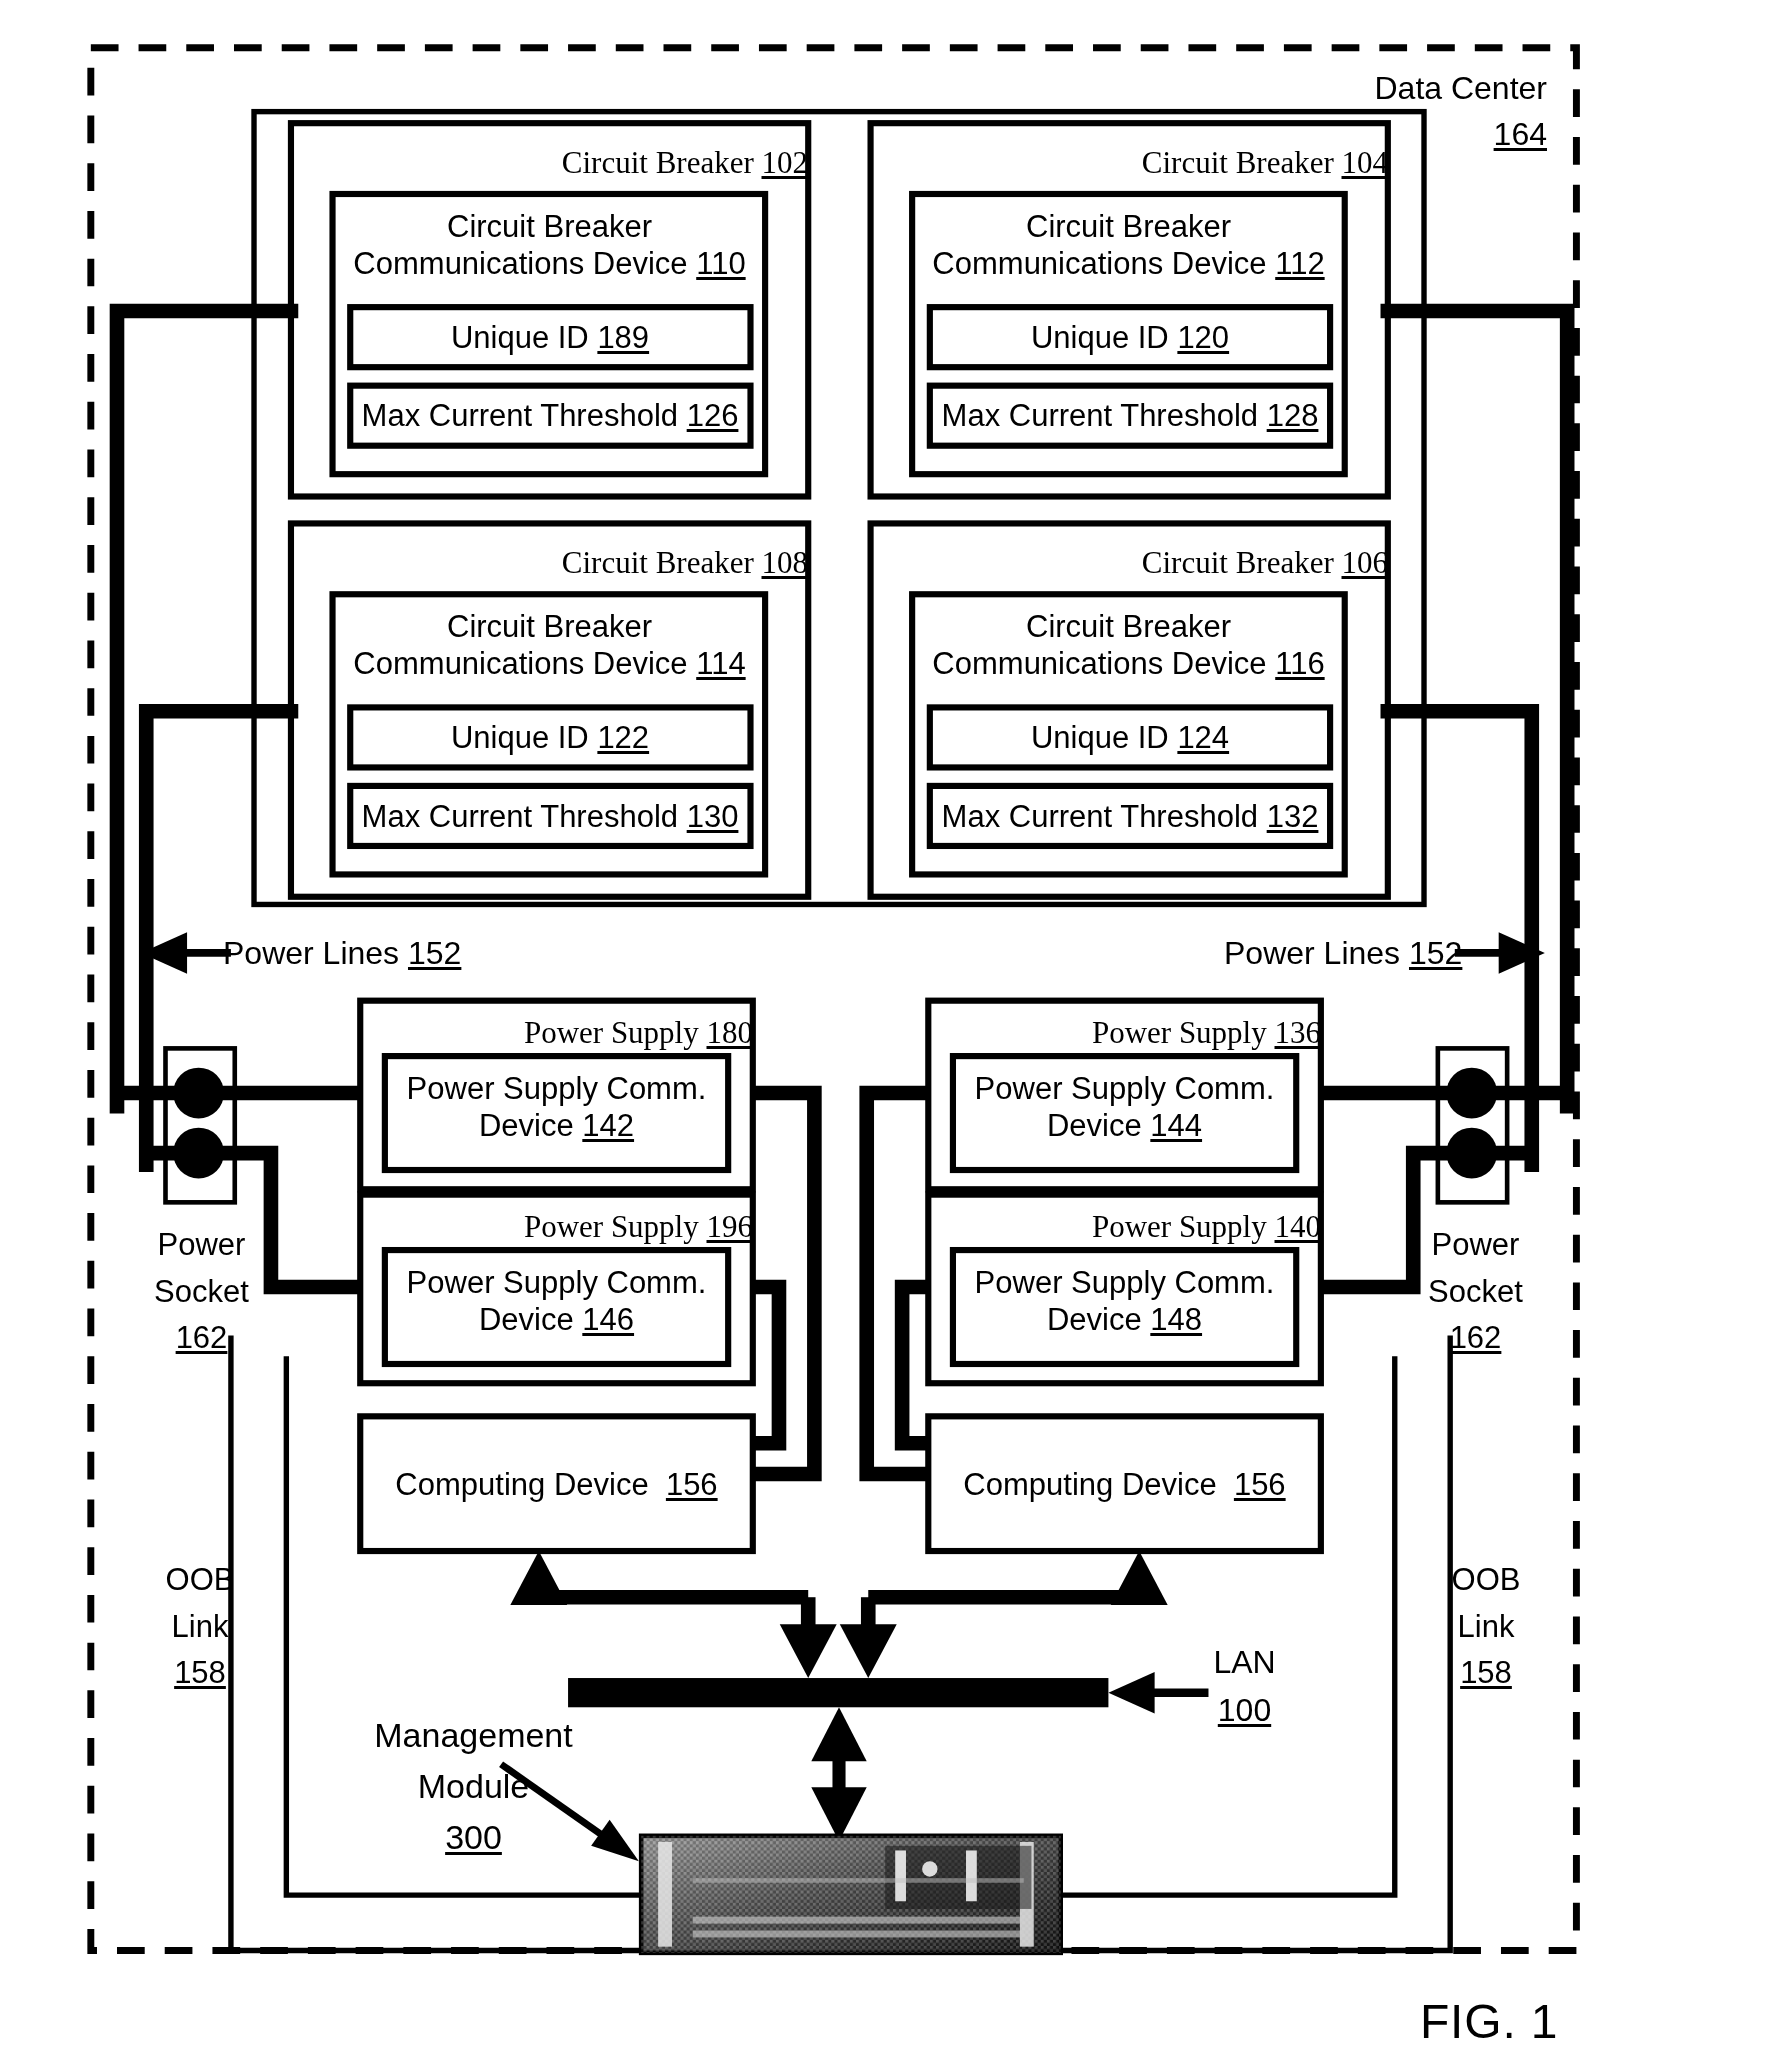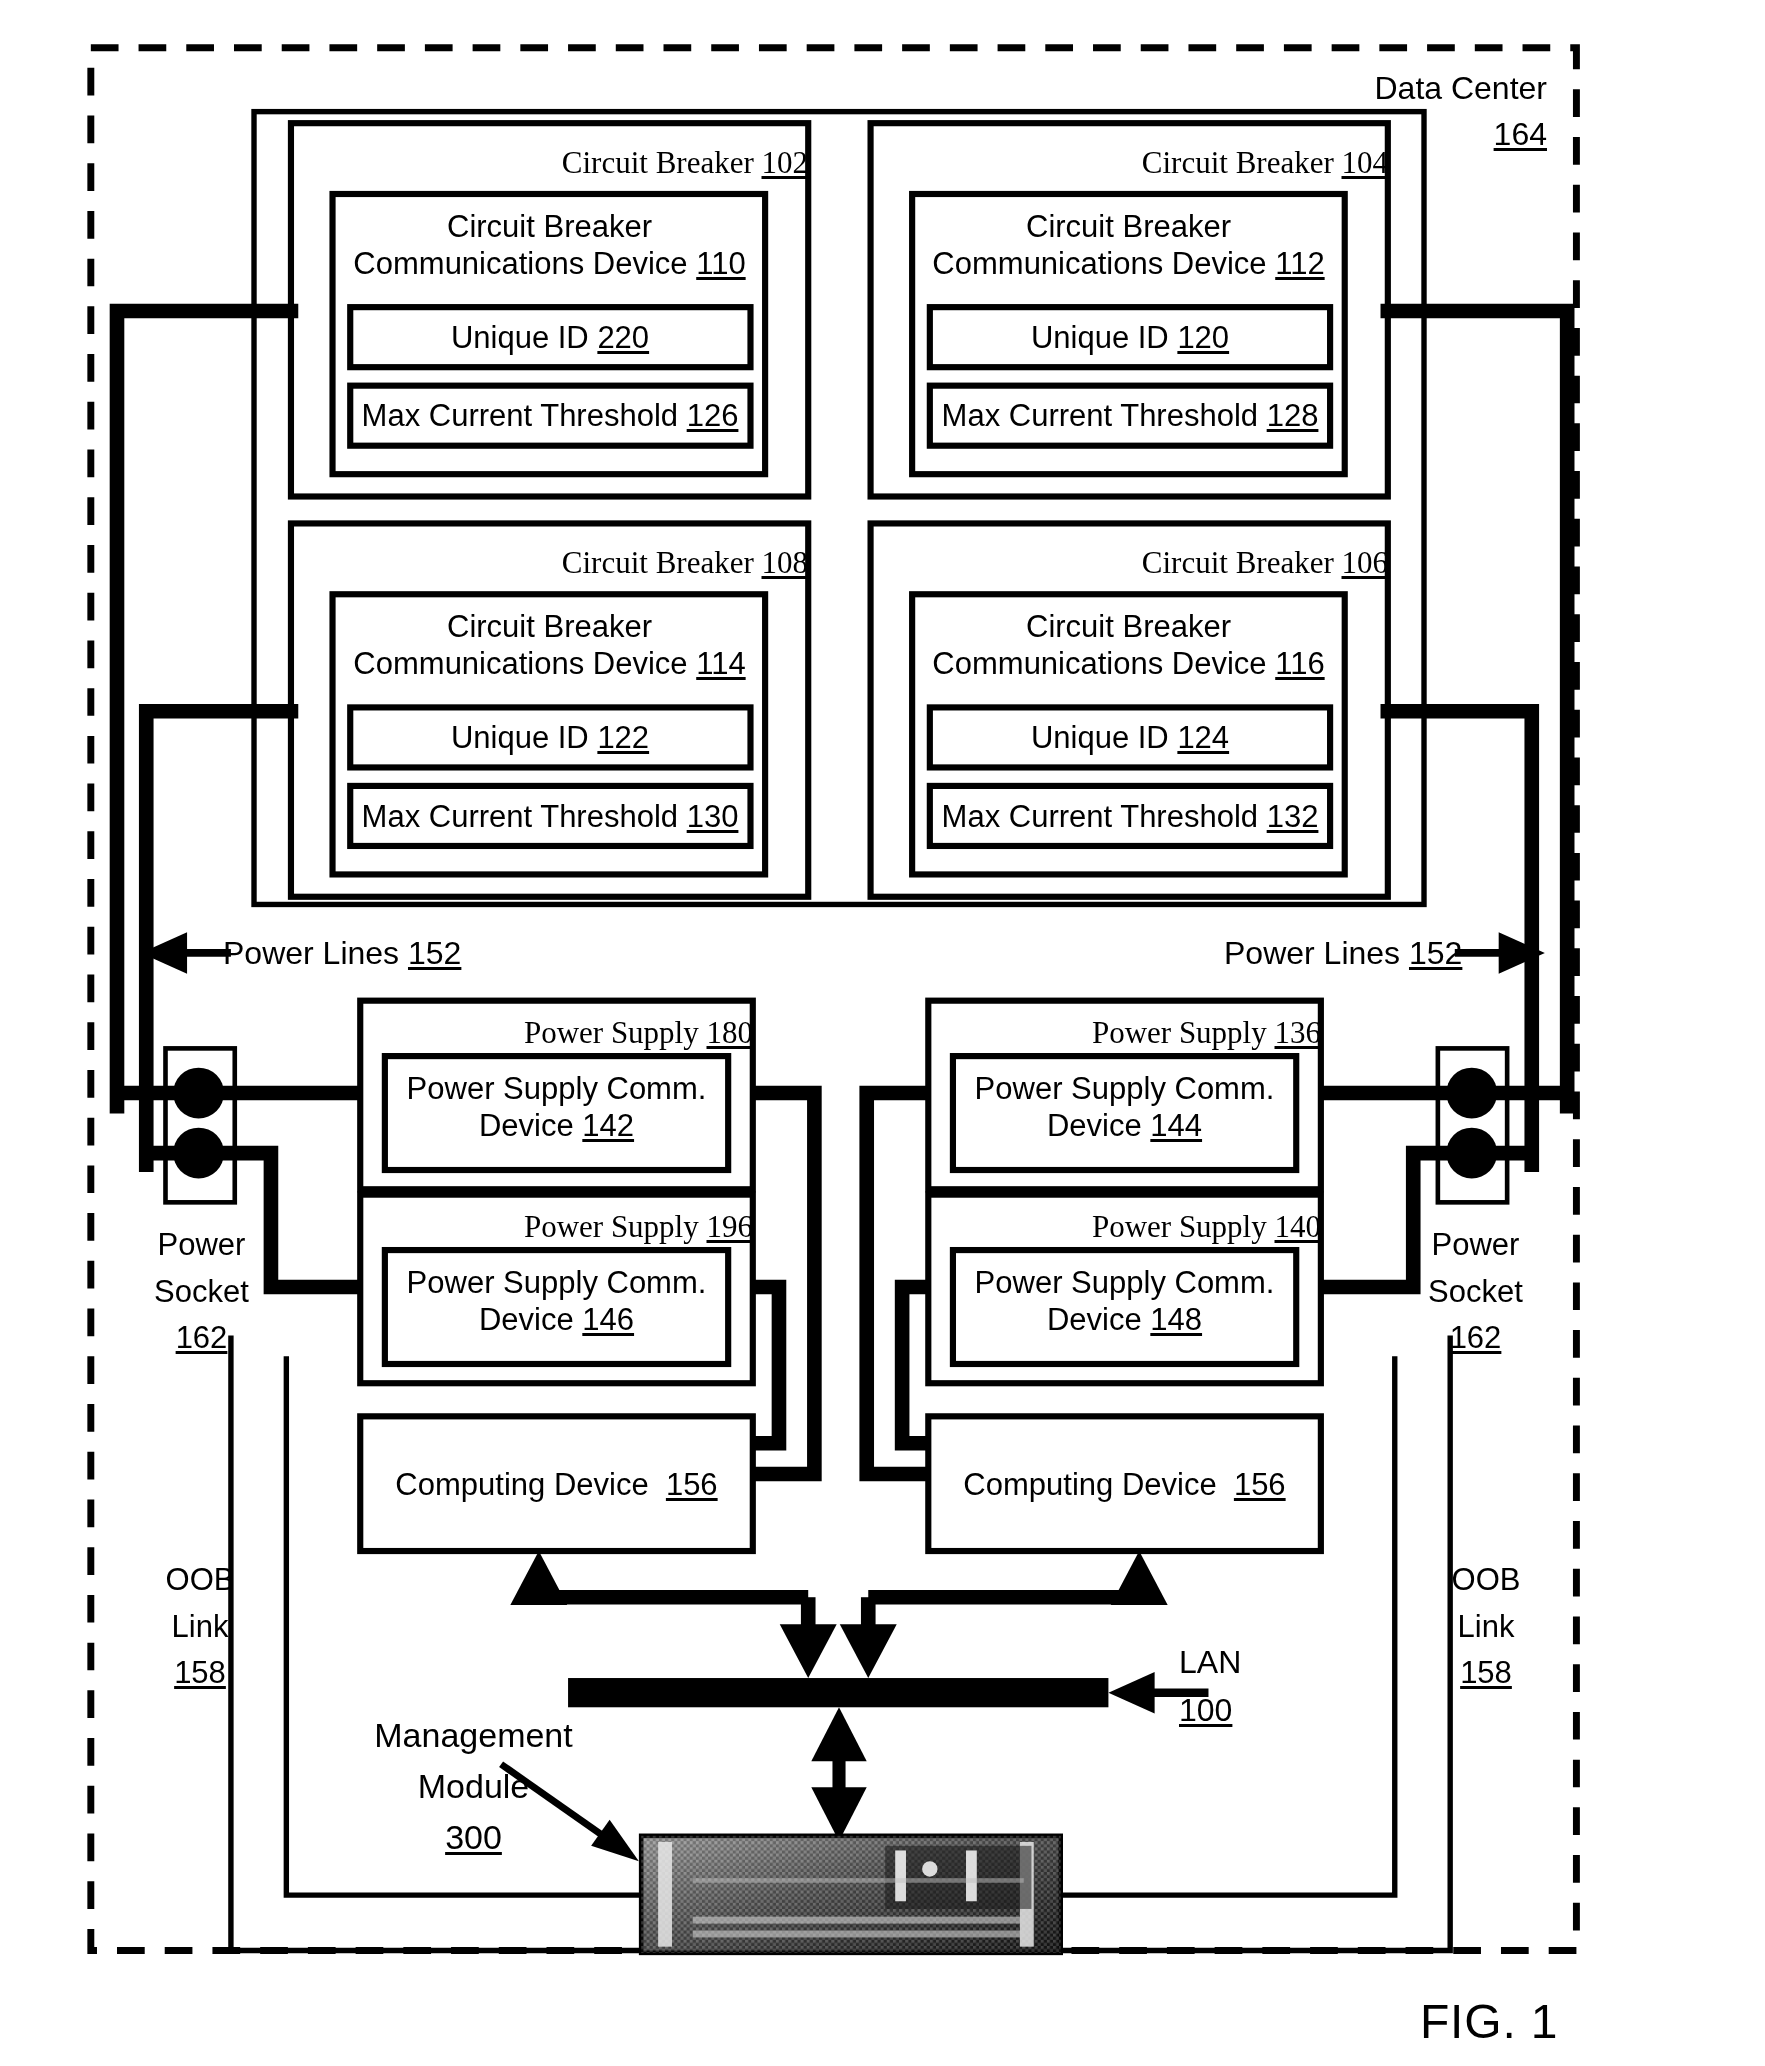--- a/index.html
+++ b/index.html
@@ -12,21 +12,21 @@
   .box-title{position:absolute;font-size:31px;line-height:1.18;text-align:right;width:100%;left:0;font-family:Liberation Serif, serif;}
   .inner-title{position:absolute;font-size:31px;line-height:1.2;text-align:center;width:100%;left:0;}
 
   .slot{position:absolute;font-size:31px;text-align:center;line-height:1;}
 
   .figlabel{position:absolute;font-size:48px;letter-spacing:0.8px;}
   .dc-label{position:absolute;font-size:32px;text-align:right;line-height:1.45;}
   .side-label{position:absolute;font-size:31px;text-align:center;line-height:1.5;}
   .note-label{position:absolute;font-size:34px;line-height:1.5;}
   .pl-label{position:absolute;font-size:32px;}
-  .lan-label{position:absolute;font-size:32px;text-align:left;line-height:1.5;}
+  .lan-label{position:absolute;font-size:32px;text-align:center;line-height:1.5;}
   .cd-label{position:absolute;font-size:31px;text-align:center;width:100%;left:0;}
 </style>
 </head>
 <body>
 
 <div id="stage">
 
   <svg id="wires" viewBox="0 0 2293 2684">
     <defs>
       <pattern id="rackTex" width="8" height="8" patternUnits="userSpaceOnUse">
@@ -170,21 +170,21 @@
     <span>Circuit Breaker</span>
     <u class="ref">102</u>
   </div>
   <div class="inner-title" style="left:333px;top:208px;width:433px;">
     <span>Circuit Breaker</span><br>
     <span>Communications Device</span>
     <u class="ref">110</u>
   </div>
   <div class="slot" style="left:350px;top:322px;width:400px;">
     <span>Unique ID</span>
-    <u class="ref">220</u>
+    <u class="ref">189</u>
   </div>
   <div class="slot" style="left:350px;top:400px;width:400px;">
     <span>Max Current Threshold</span>
     <u class="ref">126</u>
   </div>
 
   <div class="box-title" style="left:871px;top:145px;width:517px;">
     <span>Circuit Breaker</span>
     <u class="ref">104</u>
   </div>

